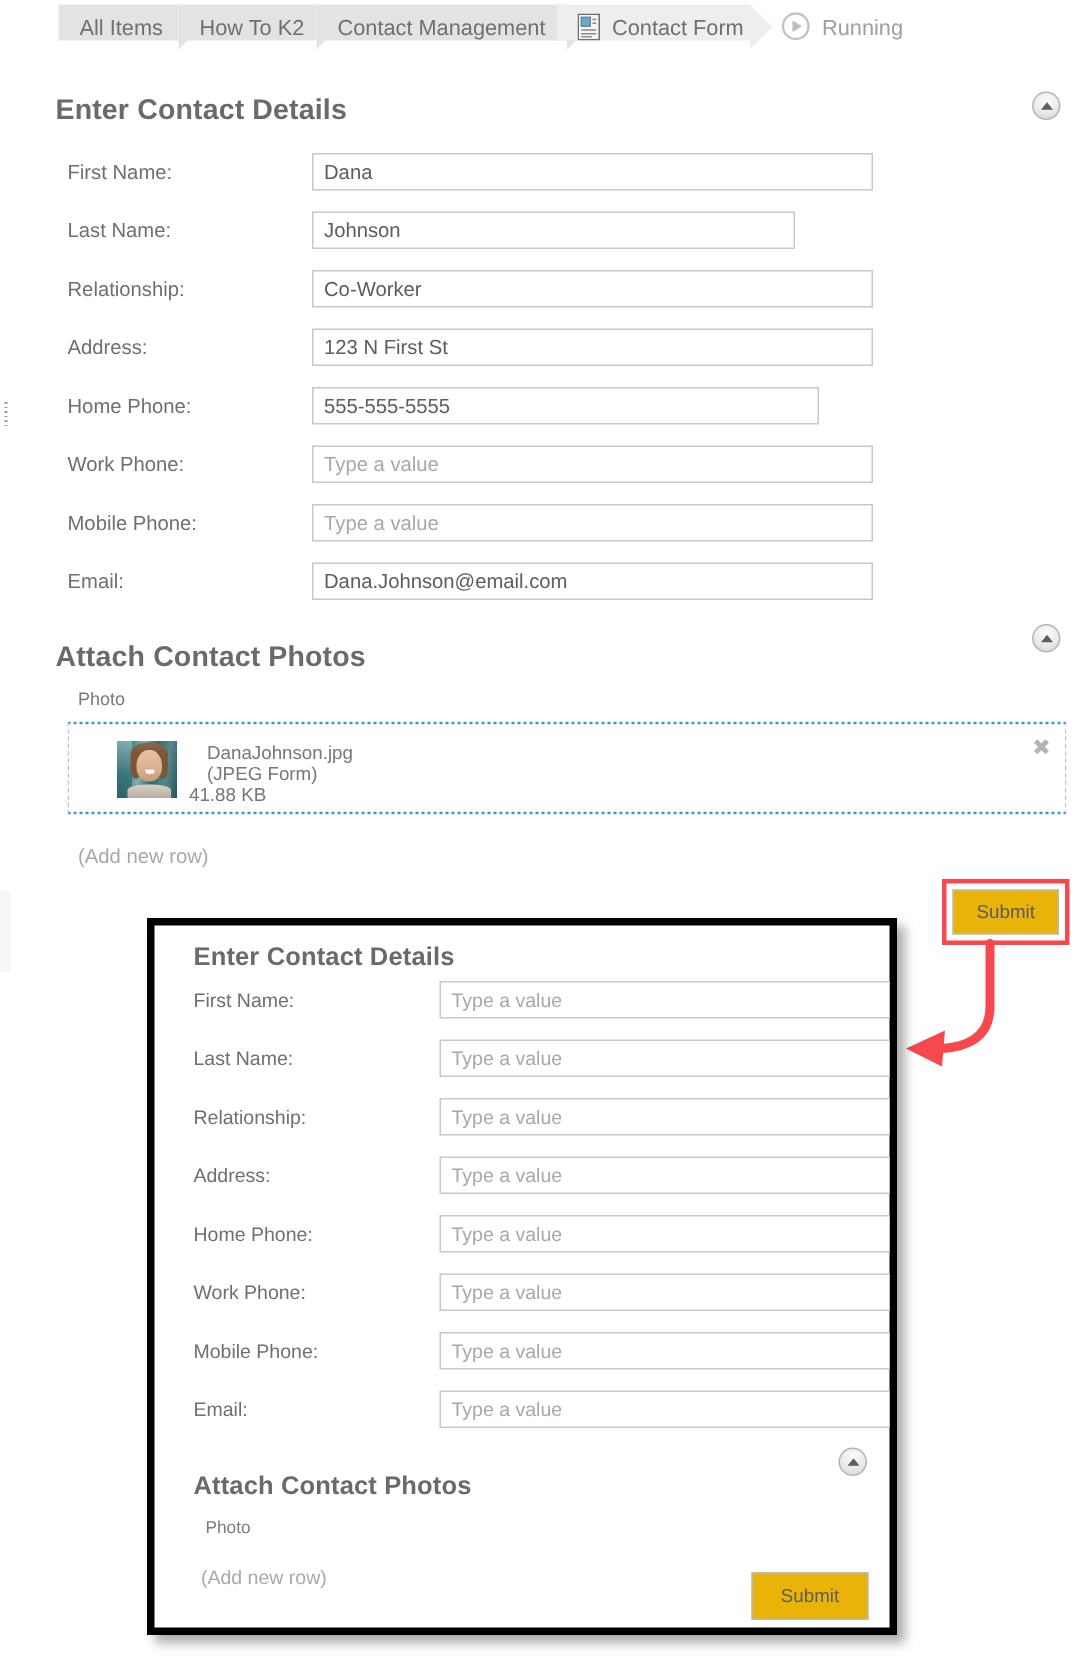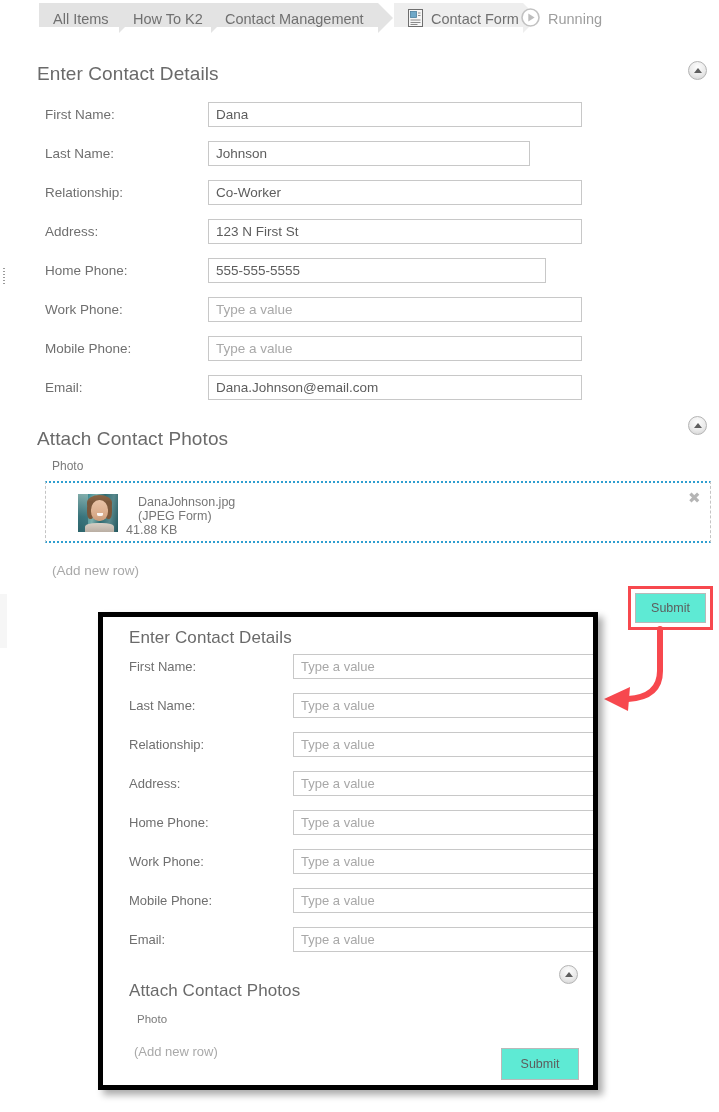--- a/index.html
+++ b/index.html
@@ -52,21 +52,21 @@
     width:15px;height:18px;margin-right:8px;flex:0 0 auto;
     position:relative;
   }
   .play-icon{
     width:19px;height:19px;margin-right:8px;flex:0 0 auto;
   }
 
   
   .section-title{
     position:absolute;
-    font-size:19px;color:#6a6a6a;font-weight:400;
+    font-size:19px;color:#6a6a6a;font-weight:700;
     letter-spacing:.1px;
   }
   .field-label{
     position:absolute;
     font-size:13.5px;color:#6f6f6f;
   }
   .field-input{
     position:absolute;
     box-sizing:border-box;
     border:1px solid #c8c8c8;
@@ -148,21 +148,21 @@
   .file-meta{position:absolute;font-size:12.5px;color:#777777;line-height:14px;}
   .close-x{
     position:absolute;font-size:15px;color:#b5b5b5;line-height:1;
     font-family:"DejaVu Sans",sans-serif;
   }
   .addrow{position:absolute;font-size:13.5px;color:#a9a9a9;}
 
   
   .submit-btn{
     position:absolute;box-sizing:border-box;
-    border:1px solid #b9b9b9;background:#5eead4;
+    border:1px solid #b9b9b9;background:#eab308;
     display:flex;align-items:center;justify-content:center;
     font-size:12.5px;color:#5d5d5d;
   }
   .highlight-box{
     position:absolute;box-sizing:border-box;
     border:3px solid #f7484e;
     background:transparent;
   }
 
   
@@ -205,21 +205,21 @@
   <div class="crumb" style="left:80px;width:92px;">
     <span class="crumb-label">How To K2</span>
     <span class="sep"></span>
   </div>
 
   <div class="crumb" style="left:172px;width:167px;">
     <span class="crumb-label">Contact Management</span>
     <span class="sep"></span>
   </div>
 
-  <div class="crumb light" style="left:355px;width:129px;">
+  <div class="crumb light" style="left:332px;width:129px;">
     <span class="doc-icon">
       <svg width="15" height="18" viewBox="0 0 15 18">
         <rect x="0.5" y="0.5" width="14" height="17" fill="#f5f5f5" stroke="#6e6e6e"></rect>
         <rect x="2.5" y="2.5" width="6" height="6" fill="#6fa8c8" stroke="#4a7f9e" stroke-width="0.8"></rect>
         <line x1="10" y1="4" x2="12.5" y2="4" stroke="#8a8a8a" stroke-width="1"></line>
         <line x1="10" y1="6.5" x2="12.5" y2="6.5" stroke="#8a8a8a" stroke-width="1"></line>
         <line x1="2.5" y1="11" x2="12.5" y2="11" stroke="#8a8a8a" stroke-width="1"></line>
         <line x1="2.5" y1="13.5" x2="12.5" y2="13.5" stroke="#8a8a8a" stroke-width="1"></line>
         <line x1="2.5" y1="15.5" x2="9.5" y2="15.5" stroke="#8a8a8a" stroke-width="1"></line>
       </svg>

